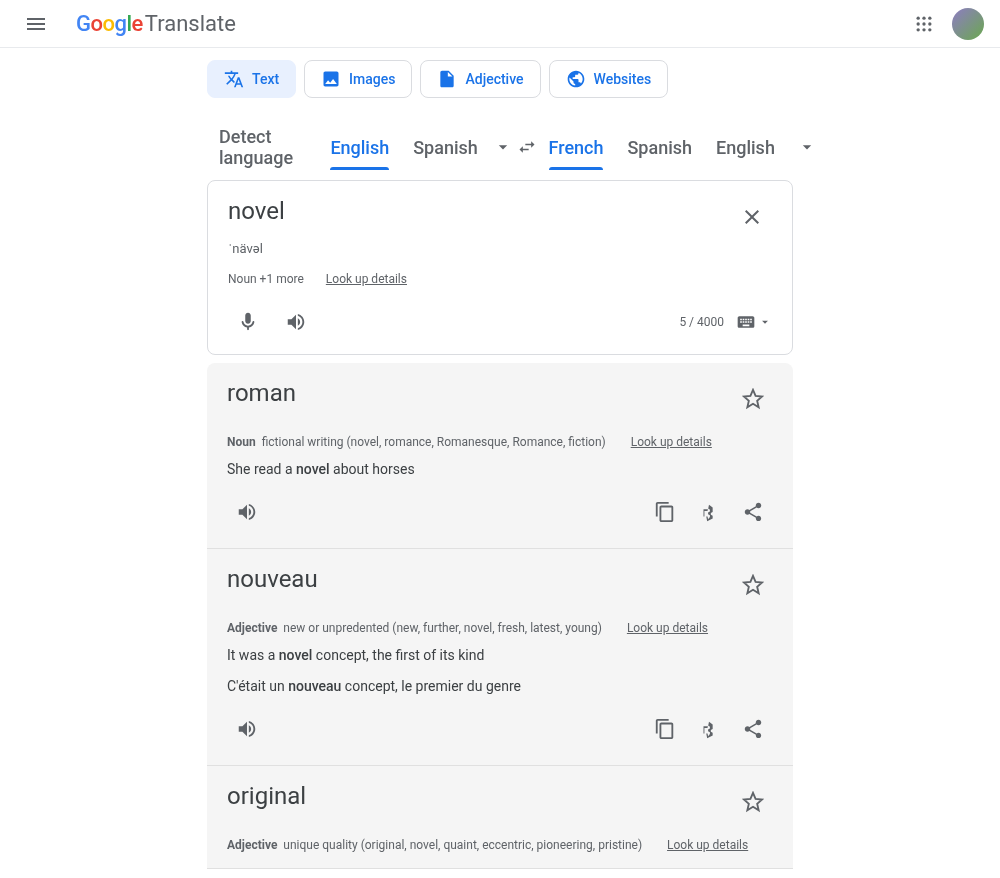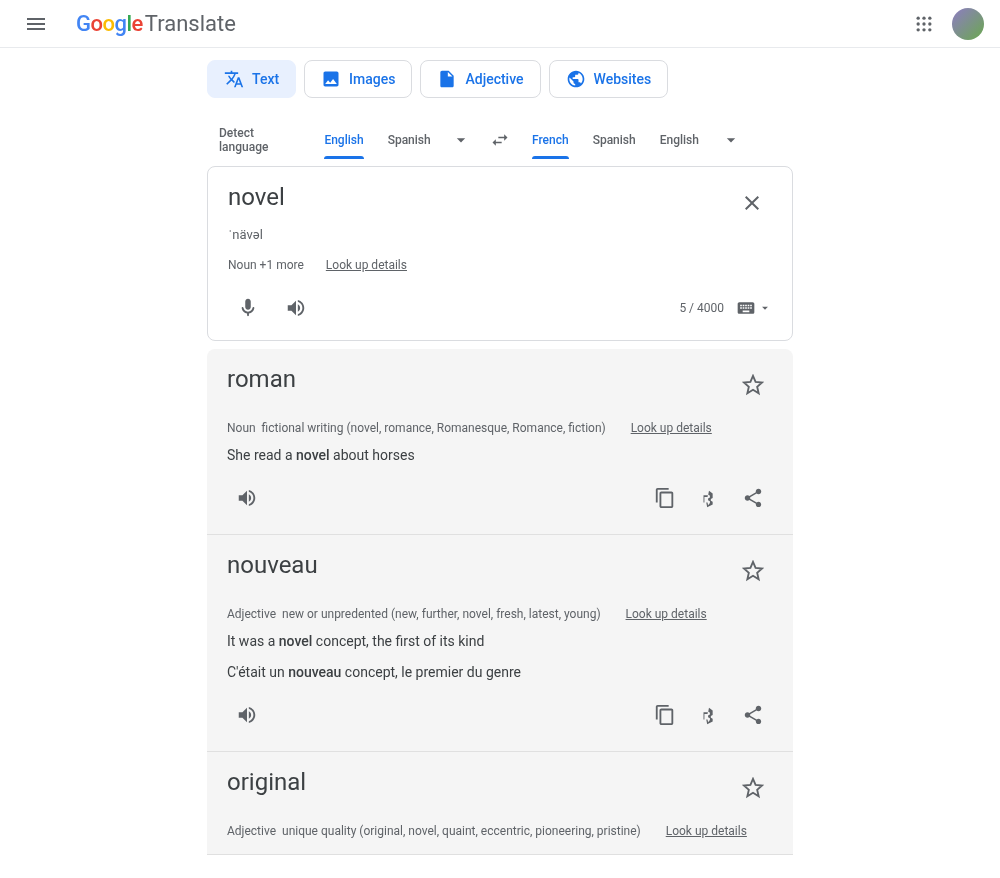--- a/index.html
+++ b/index.html
@@ -13,21 +13,21 @@
 .header-right { display: flex; align-items: center; gap: 8px; }
 .apps-btn { width: 40px; height: 40px; display: flex; align-items: center; justify-content: center; border-radius: 50%; cursor: pointer; }
 .avatar { width: 32px; height: 32px; border-radius: 50%; background: linear-gradient(135deg, #8e7cc3, #6aa84f); }
 .main { max-width: 1000px; margin: 0 auto; padding: 12px 0 40px; }
 .mode-tabs { display: flex; gap: 8px; padding: 0 0 16px 207px; }
 .mode-tab { display: flex; align-items: center; gap: 8px; padding: 8px 16px; border: 1px solid #dadce0; border-radius: 8px; font-size: 14px; font-weight: 500; color: #1a73e8; cursor: pointer; }
 .mode-tab.active { background: #e8f0fe; border-color: #e8f0fe; }
 .mode-tab svg { width: 20px; height: 20px; fill: #1a73e8; }
 .lang-bar { display: flex; align-items: center; margin: 0 207px; }
 .lang-side { display: flex; align-items: center; flex: 1; }
-.lang-tab { padding: 12px 12px; font-size: 12px; color: #5f6368; font-weight: 500; cursor: pointer; position: relative; }
+.lang-tab { padding: 12px 12px; font-size: 18px; color: #5f6368; font-weight: 500; cursor: pointer; position: relative; }
 .lang-tab.active { color: #1a73e8; }
 .lang-tab.active::after { content: ''; position: absolute; bottom: 0; left: 12px; right: 12px; height: 3px; background: #1a73e8; border-radius: 3px 3px 0 0; }
 .lang-more { width: 40px; height: 40px; display: flex; align-items: center; justify-content: center; cursor: pointer; }
 .swap-btn { width: 40px; height: 40px; display: flex; align-items: center; justify-content: center; cursor: pointer; }
 .input-card { margin: 0 207px; border: 1px solid #dadce0; border-radius: 8px; padding: 16px 20px 12px; min-height: 134px; }
 .input-top { display: flex; justify-content: space-between; align-items: flex-start; }
 .input-text { font-size: 24px; color: #3c4043; flex: 1; }
 .clear-btn { width: 40px; height: 40px; display: flex; align-items: center; justify-content: center; cursor: pointer; }
 .pronunciation { font-size: 13px; color: #5f6368; margin-top: 4px; }
 .pos-line { font-size: 12px; color: #5f6368; margin-top: 16px; }
@@ -38,21 +38,21 @@
 .icon-btn svg { width: 22px; height: 22px; fill: #5f6368; }
 .char-count { display: flex; align-items: center; gap: 12px; font-size: 12px; color: #5f6368; }
 .keyboard-btn { display: flex; align-items: center; gap: 2px; cursor: pointer; }
 .result-card { margin: 0 207px; background: #f5f5f5; border-radius: 0; border-bottom: 1px solid #e0e0e0; }
 .result-card:first-of-type { border-radius: 8px 8px 0 0; margin-top: 8px; }
 .result-inner { padding: 16px 20px; }
 .result-top { display: flex; justify-content: space-between; align-items: flex-start; }
 .result-word { font-size: 24px; color: #3c4043; }
 .star-btn { width: 40px; height: 40px; display: flex; align-items: center; justify-content: center; cursor: pointer; }
 .result-meta { font-size: 12px; color: #5f6368; margin-top: 16px; }
-.result-meta .pos { font-weight: 400; }
+.result-meta .pos { font-weight: 700; }
 .example { font-size: 14px; color: #3c4043; margin-top: 10px; line-height: 1.5; }
 .example b { font-weight: 500; }
 .result-footer { display: flex; justify-content: space-between; align-items: center; margin-top: 12px; }
 .result-actions { display: flex; gap: 4px; }
 .google-logo { font-size: 22px; font-weight: 500; letter-spacing: -0.5px; }
 .g1{color:#4285f4}.g2{color:#ea4335}.g3{color:#fbbc04}.g4{color:#4285f4}.g5{color:#34a853}.g6{color:#ea4335}
 </style>
 </head>
 <body>
 

